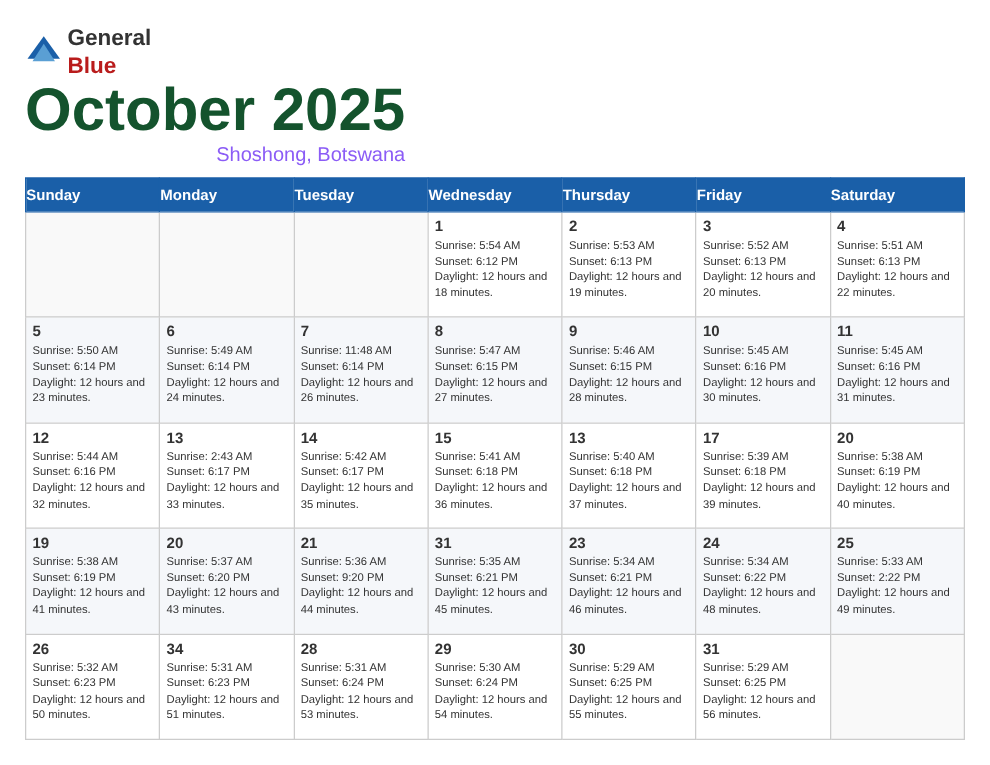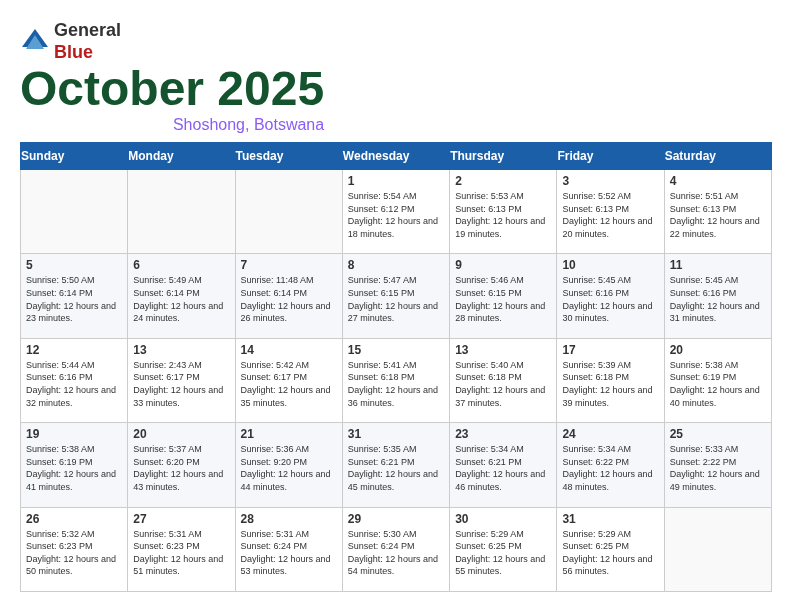--- a/index.html
+++ b/index.html
@@ -318,21 +318,21 @@
         </tr>
         <tr>
           <td>
             <span class="day-number">26</span>
             <div class="day-info">Sunrise: 5:32 AM
 Sunset: 6:23 PM
 Daylight: 12 hours
 and 50 minutes.</div>
           </td>
           <td>
-            <span class="day-number">27</span>
+            <span class="day-number">34</span>
             <div class="day-info">Sunrise: 5:31 AM
 Sunset: 6:23 PM
 Daylight: 12 hours
 and 51 minutes.</div>
           </td>
           <td>
             <span class="day-number">28</span>
             <div class="day-info">Sunrise: 5:31 AM
 Sunset: 6:24 PM
 Daylight: 12 hours

